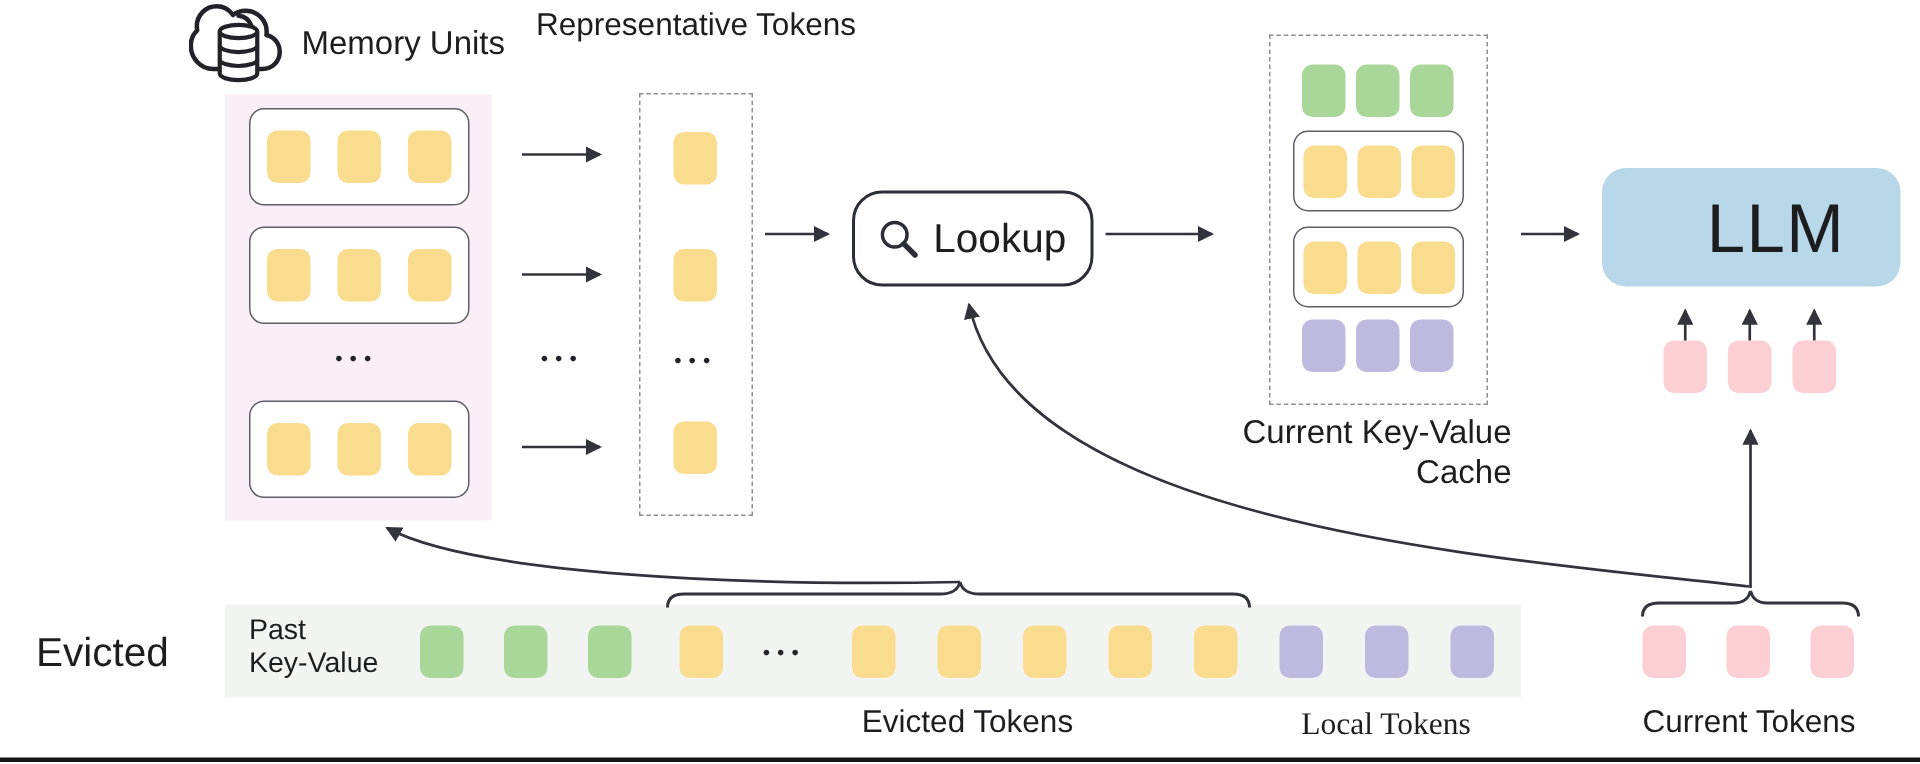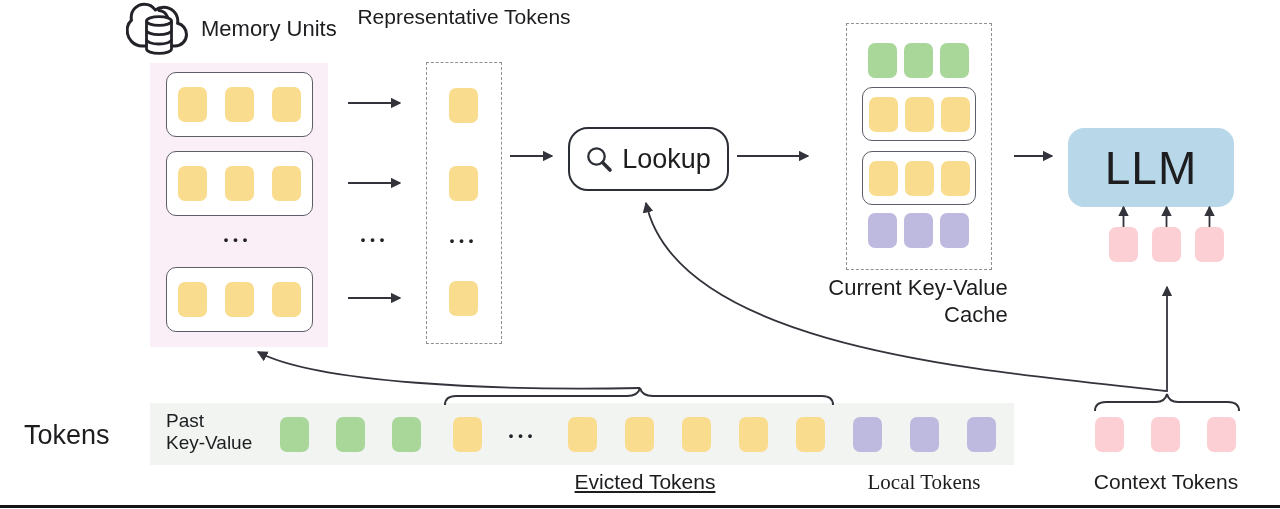--- a/index.html
+++ b/index.html
@@ -34,21 +34,21 @@
   #inputs-bar{background:#f2f4f2;}
   #bottom-rule{background:#141414;}
   svg{display:block;}
   #overlay{position:absolute;left:0;top:0;pointer-events:none;z-index:6;}
 </style>
 </head>
 <body>
 
 <div id="canvas">
 
-  <div class="abs sidelabel" style="left:24px;top:418px;">Tokens</div>
+  <div class="abs sidelabel" style="left:24px;top:418px;">Evicted</div>
 
   <div class="abs" style="left:126px;top:1px;width:66px;height:58px;">
     <svg width="66" height="58" viewBox="0 0 66 58">
       <path d="M16,45 L49,45 C55.4,45 60.5,39.9 60.5,33.5 C60.5,28 56.7,23.4 51.6,22.3 C51.7,21.6 51.8,20.9 51.8,20.2 C51.8,12.4 45.5,6.2 37.8,6.2 C34.6,6.2 31.7,7.2 29.3,9 C26.9,5.5 22.9,3.2 18.4,3.2 C11.1,3.2 5.2,9.1 5.2,16.4 C5.2,17.4 5.3,18.3 5.5,19.2 C2.8,21.7 1.2,25.3 1.2,29.2 C1.2,37.9 7.8,45 16,45 Z" fill="none" stroke="#222228" stroke-width="3" stroke-linejoin="round"></path>
       <path d="M33,9.5 a10,10 0 0 1 8.5,6.5" fill="none" stroke="#222228" stroke-width="3" stroke-linecap="round"></path>
       <path d="M20.5,20 V48 A12.5,4.4 0 0 0 45.5,48 V20 Z" fill="#ffffff" stroke="none"></path>
       <path d="M20.5,20 V48 A12.5,4.4 0 0 0 45.5,48 V20" fill="none" stroke="#222228" stroke-width="2.8"></path>
       <ellipse cx="33" cy="20" rx="12.5" ry="4.4" fill="#ffffff" stroke="#222228" stroke-width="2.8"></ellipse>
       <path d="M20.5,29.3 A12.5,4.4 0 0 0 45.5,29.3" fill="none" stroke="#222228" stroke-width="2.8"></path>
       <path d="M20.5,38.6 A12.5,4.4 0 0 0 45.5,38.6" fill="none" stroke="#222228" stroke-width="2.8"></path>
@@ -120,21 +120,21 @@
       </div>
     <div class="abs tokrow" style="left:21px;top:189px;gap:7px;">
         <span class="token" style="background: rgb(189, 185, 223);"></span>
         <span class="token" style="background: rgb(189, 185, 223);"></span>
         <span class="token" style="background: rgb(189, 185, 223);"></span>
       </div>
   </div>
   <div class="abs preline" style="left:918px;top:274px;font-size:22px;line-height:27px;text-align:right;transform:translateX(-50%);white-space:pre-line;">Current Key-Value
 Cache</div>
 
-  <div id="llm-box" class="abs" style="left:1068px;top:128px;width:166px;height:79px;">
+  <div id="llm-box" class="abs" style="left:1068px;top:112px;width:166px;height:79px;padding-left:33px;">
     <span>LLM</span>
   </div>
   <div class="abs tokrow" style="left:1109px;top:227px;gap:14px;">
       <span class="token" style="background: rgb(252, 207, 212);"></span>
       <span class="token" style="background: rgb(252, 207, 212);"></span>
       <span class="token" style="background: rgb(252, 207, 212);"></span>
     </div>
 
   <div id="inputs-bar" class="abs" style="left:150px;top:403px;width:864px;height:62px;"></div>
   <div class="abs preline" style="left:166px;top:410px;font-size:19px;line-height:22px;">Past
@@ -160,23 +160,23 @@
       <span class="token" style="background: rgb(189, 185, 223);"></span>
       <span class="token" style="background: rgb(189, 185, 223);"></span>
       <span class="token" style="background: rgb(189, 185, 223);"></span>
     </div>
   <div class="abs tokrow" style="left:1095px;top:417px;gap:27px;">
       <span class="token" style="background: rgb(252, 207, 212);"></span>
       <span class="token" style="background: rgb(252, 207, 212);"></span>
       <span class="token" style="background: rgb(252, 207, 212);"></span>
     </div>
 
-  <div class="abs caplabel" style="left:645px;top:469px;text-decoration:underline;">Evicted Tokens</div>
+  <div class="abs caplabel" style="left:645px;top:469px;">Evicted Tokens</div>
   <div class="abs caplabel" style="left:924px;top:469px;font-family:Liberation Serif, serif;">Local Tokens</div>
-  <div class="abs caplabel" style="left:1166px;top:469px;">Context Tokens</div>
+  <div class="abs caplabel" style="left:1166px;top:469px;">Current Tokens</div>
 
   <div id="bottom-rule" class="abs" style="left:0;top:505px;width:1280px;height:2.5px;"></div>
 
   <svg id="overlay" width="1280" height="509" viewBox="0 0 1280 509">
     <defs>
       <marker id="ah" viewBox="0 0 8 8" refX="7" refY="4" markerWidth="6" markerHeight="6" orient="auto-start-reverse">
         <path d="M0,0 L8,4 L0,8 Z" fill="#33333b"></path>
       </marker>
     </defs>
     <g fill="none" stroke="#33333b" stroke-width="1.8">

